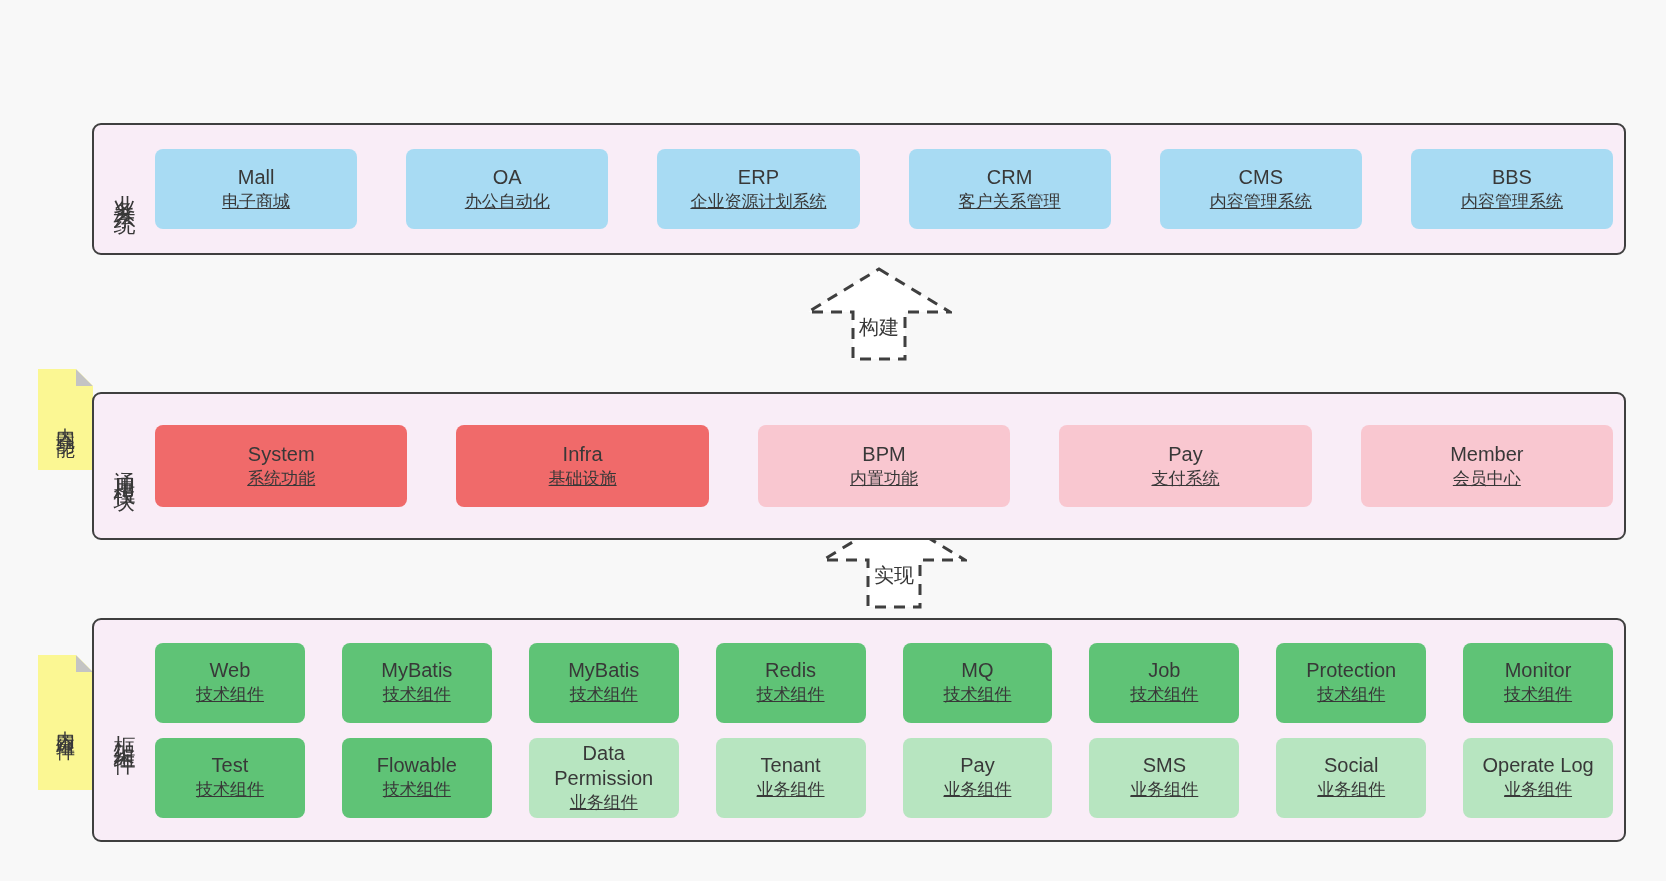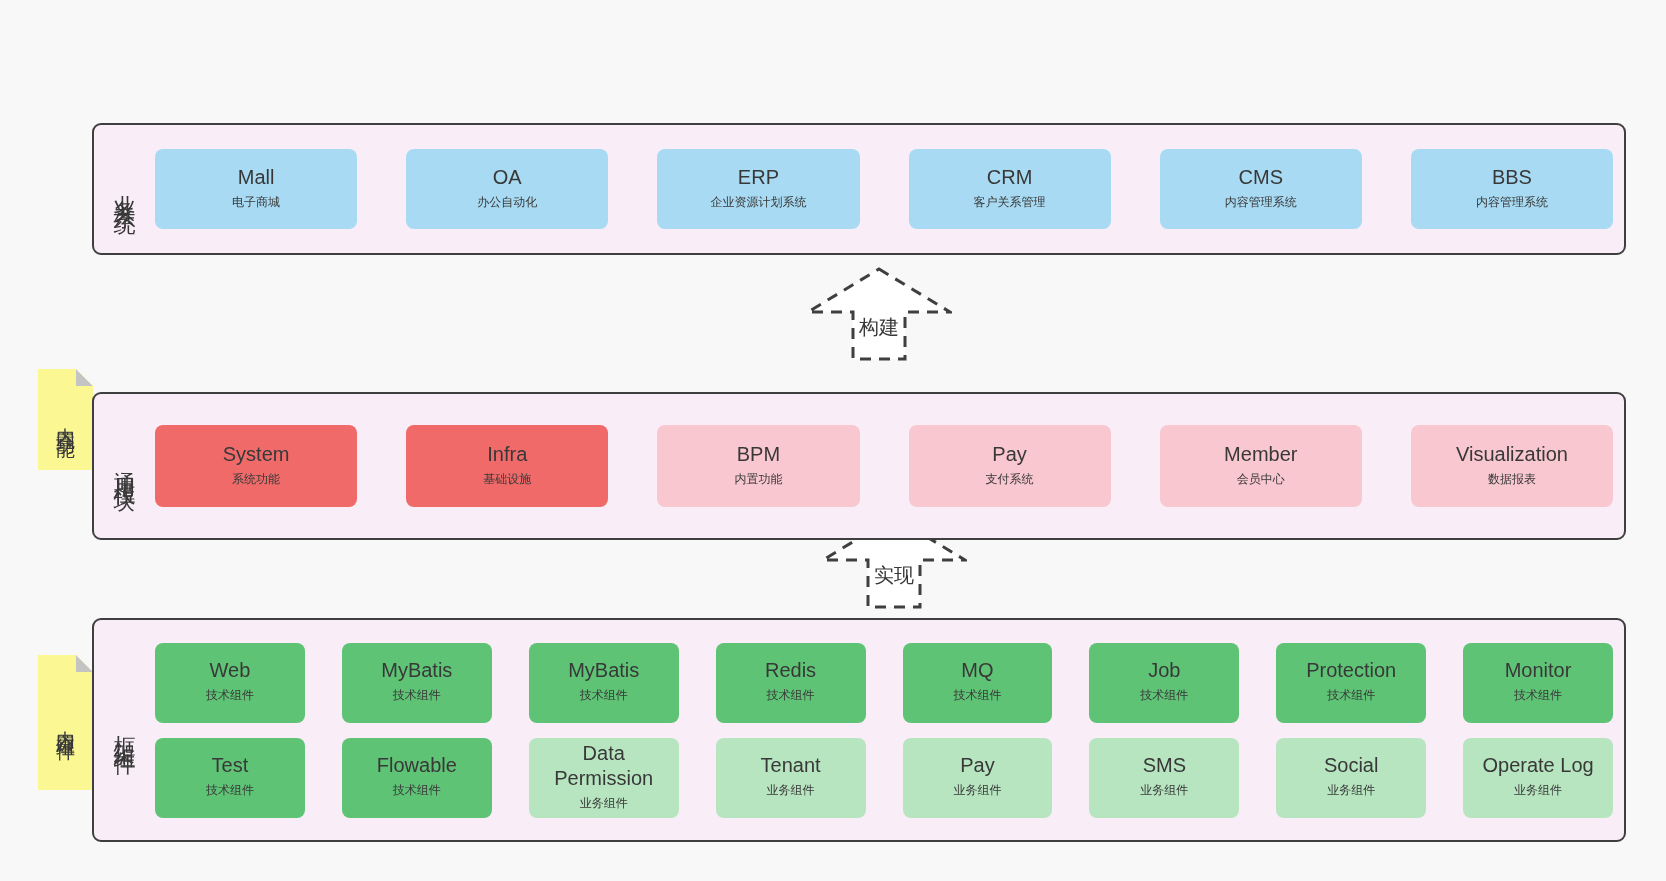--- a/index.html
+++ b/index.html
@@ -19,21 +19,21 @@
   .vtext{writing-mode:vertical-rl;text-orientation:upright;letter-spacing:6px;}
 
   .band-content{flex:1;display:flex;align-items:center;gap:49px;padding-right:11px;border-radius:29px;}
   .band-content.two-rows{flex-direction:column;justify-content:center;gap:15px;}
   .grid-row{display:flex;gap:37px;width:100%;}
 
   
   .box{border-radius:8px;display:flex;flex-direction:column;align-items:center;justify-content:center;
        text-align:center;box-sizing:border-box;flex:1;height:80px;padding:2px 8px;}
   .box .title{font-size:20px;line-height:25px;}
-  .box .sub{font-size:12px;line-height:24px;}
+  .box .sub{font-size:17px;line-height:24px;text-decoration:underline;}
   .box.blue{background:var(--c-blue);}
   .box.red{background:var(--c-red);}
   .box.pink{background:var(--c-pink);}
   .box.gdark{background:var(--c-green_dark);}
   .box.glight{background:var(--c-green_light);}
   #band-modules .box{height:82px;}
 
   
   .note{position:absolute;left:38px;width:55px;background:var(--c-note_yellow);z-index:0;
         clip-path:polygon(0 0, calc(100% - 17px) 0, 100% 17px, 100% 100%, 0 100%);
@@ -126,24 +126,20 @@
         <div class="sub">内置功能</div>
       </div>
       <div class="box pink">
         <div class="title">Pay</div>
         <div class="sub">支付系统</div>
       </div>
       <div class="box pink">
         <div class="title">Member</div>
         <div class="sub">会员中心</div>
       </div>
-      <div class="box pink">
-        <div class="title">Visualization</div>
-        <div class="sub">数据报表</div>
-      </div>
     </div>
   </div>
 
   <div class="band" id="band-framework">
     <div class="band-label">
       <span class="vtext">框架组件</span>
     </div>
     <div class="band-content two-rows">
       <div class="grid-row">
         <div class="box gdark">

